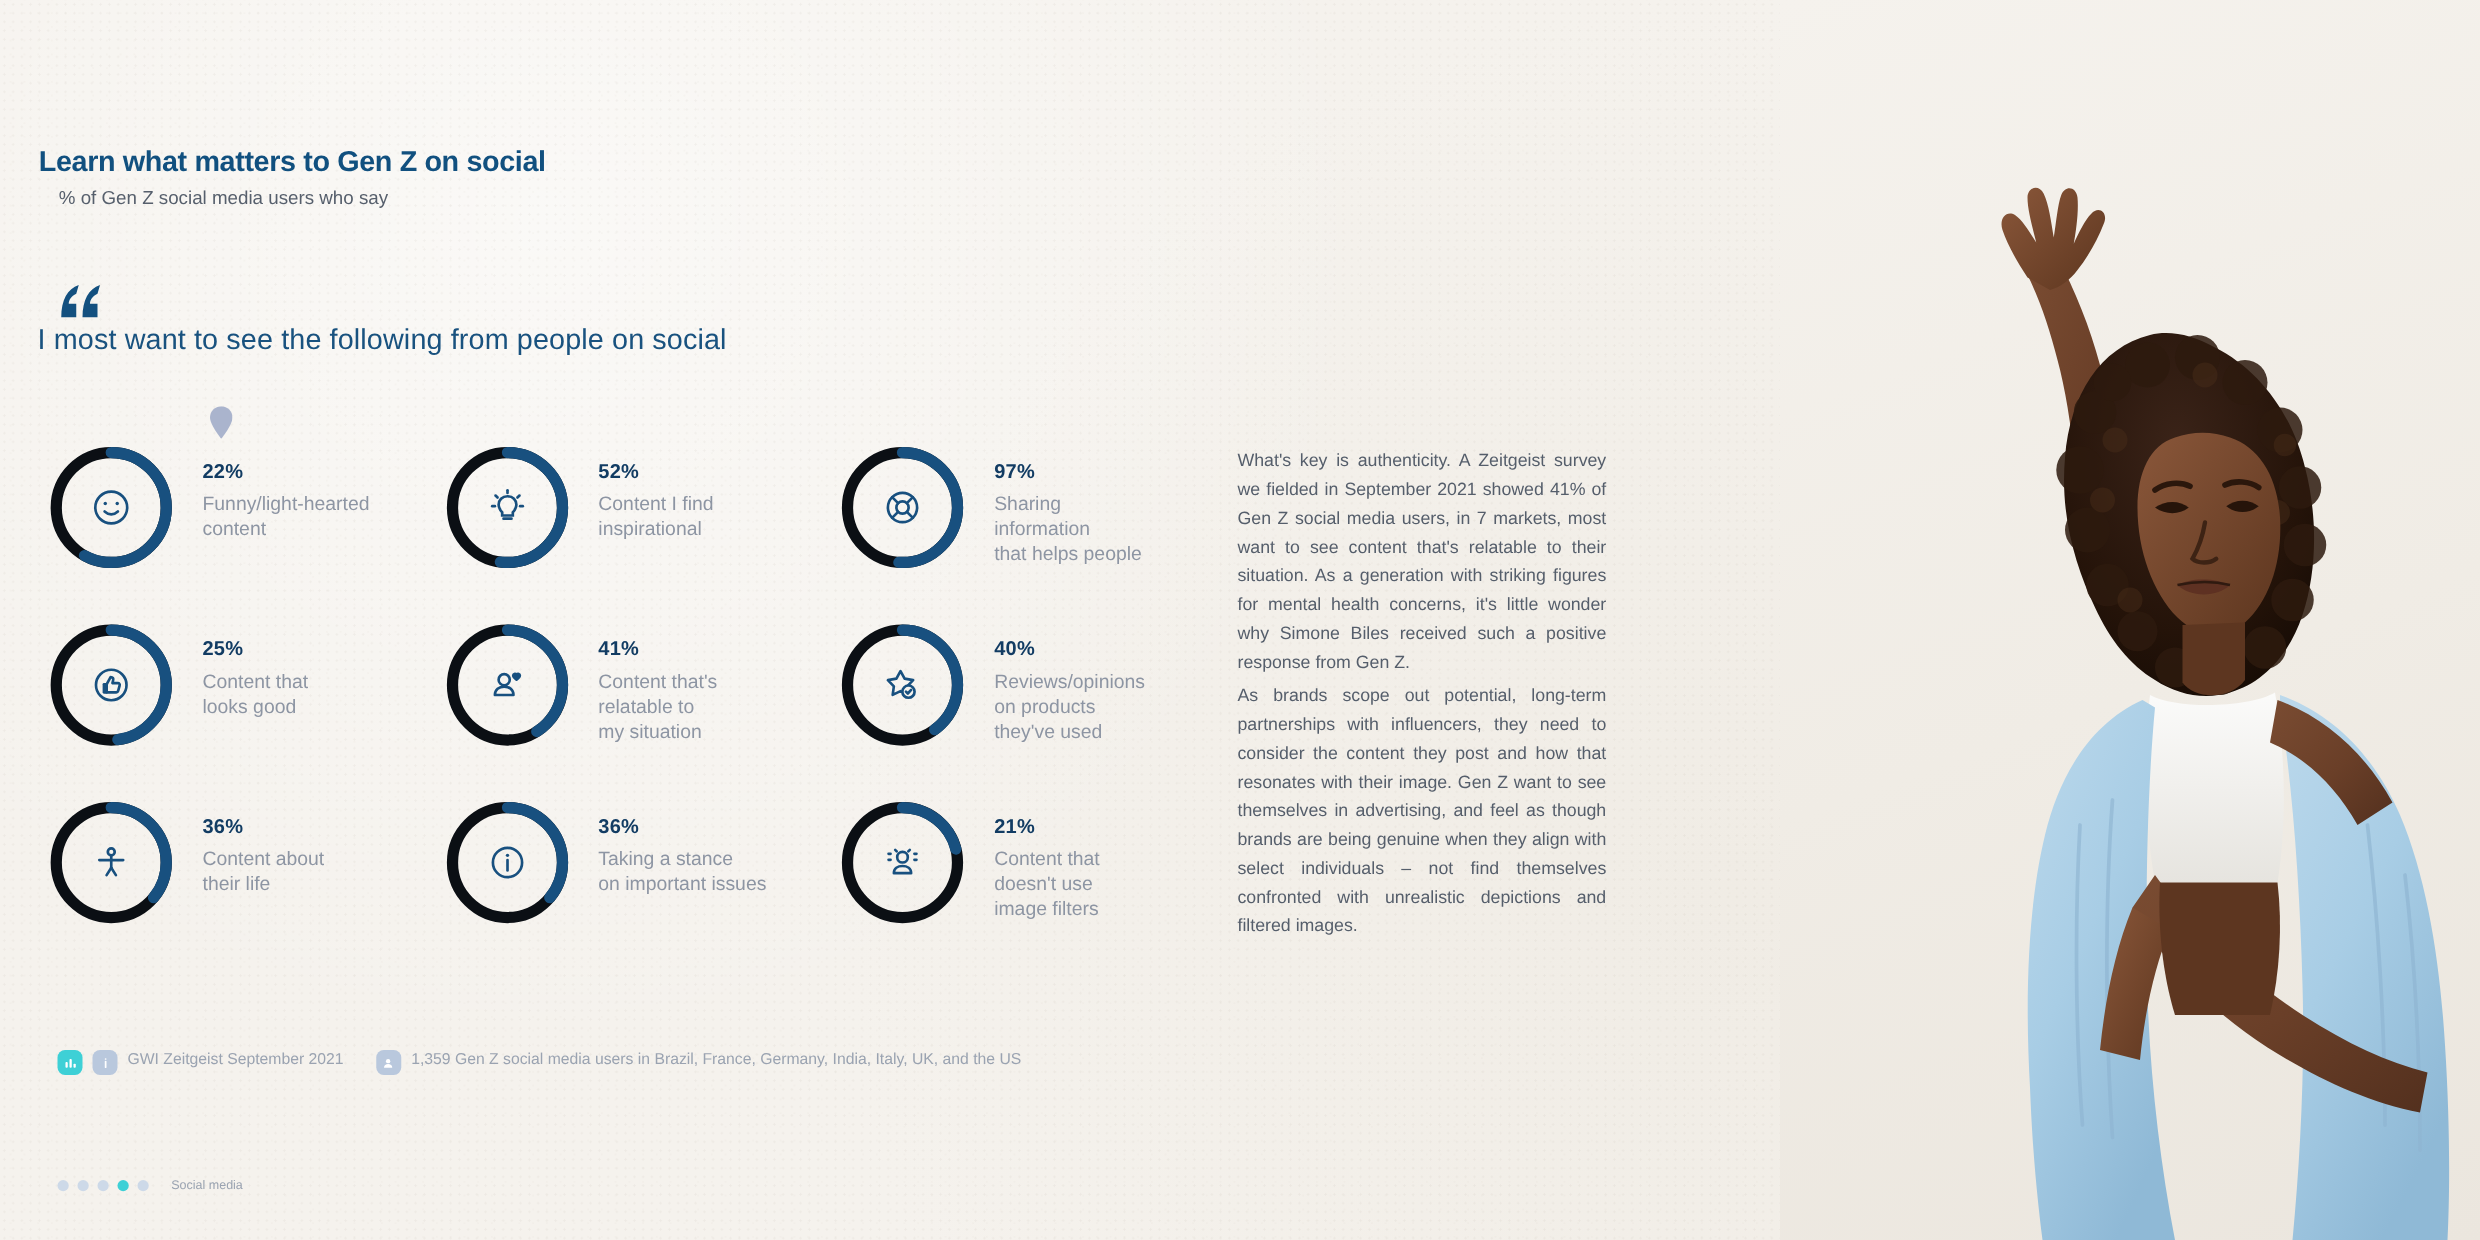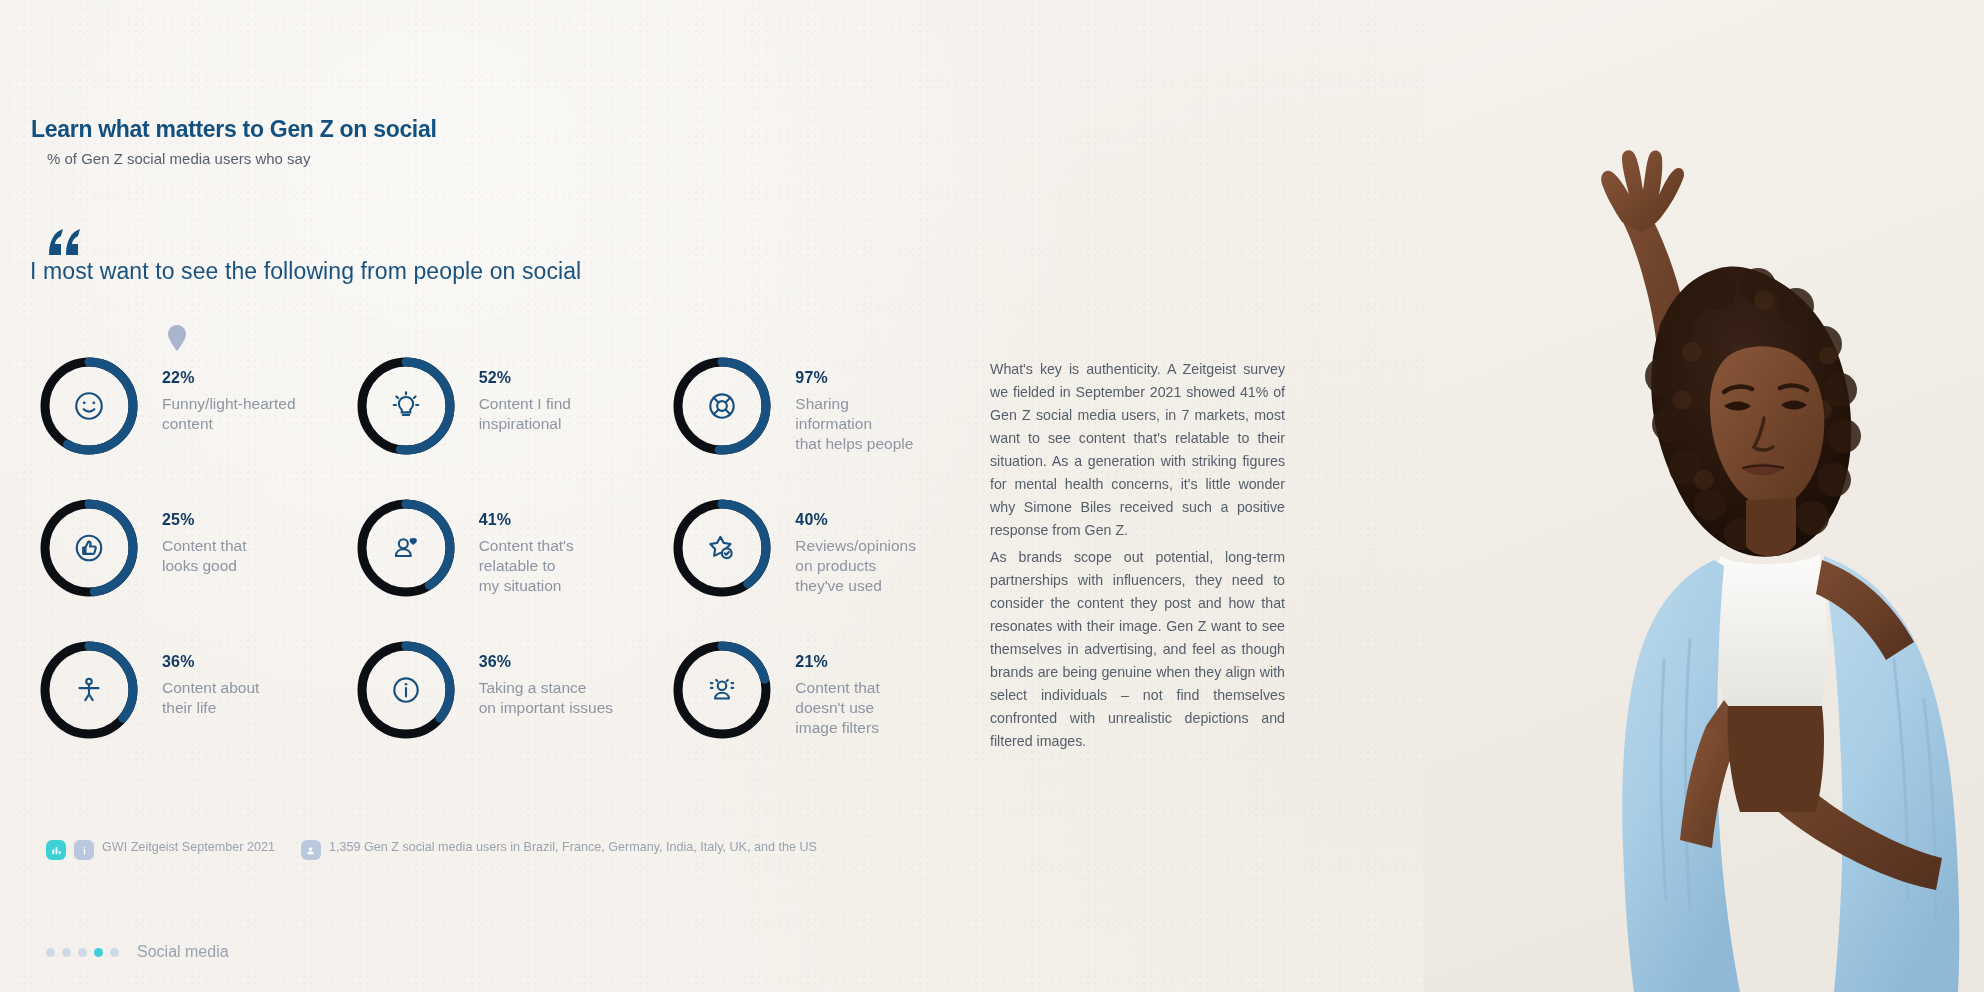--- a/index.html
+++ b/index.html
@@ -116,21 +116,21 @@
   .src-text { font-size:12.6px; color:#9aa3b1; white-space:nowrap; }
   .src-gap { width:10px; flex:0 0 10px; }
 
   
   .botnav {
     position:absolute; left:46px; top:943px;
     display:flex; align-items:center; gap:7px;
   }
   .dot { width:9px; height:9px; border-radius:50%; background:#cdd9e8; }
   .dot.active { background:#3ed0d6; }
-  .botlabel { margin-left:11px; font-size:16px; color:#9aa3b1; }
+  .botlabel { margin-left:11px; font-size:10px; color:#9aa3b1; }
 
   .pagenum {
     position:absolute; right:24px; bottom:18px;
     font-size:11px; color:#b6bcc6;
   }
 
   
   .photo {
     position:absolute; right:0; top:0; width:560px; height:992px;
     overflow:hidden;

